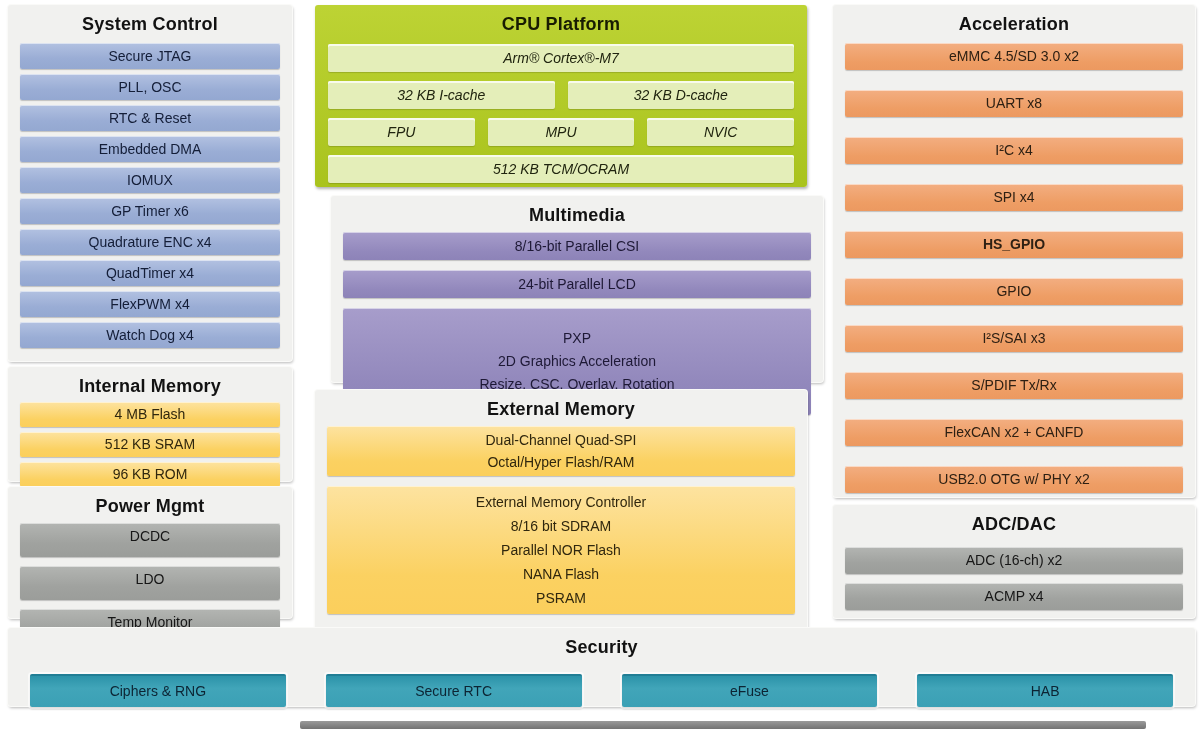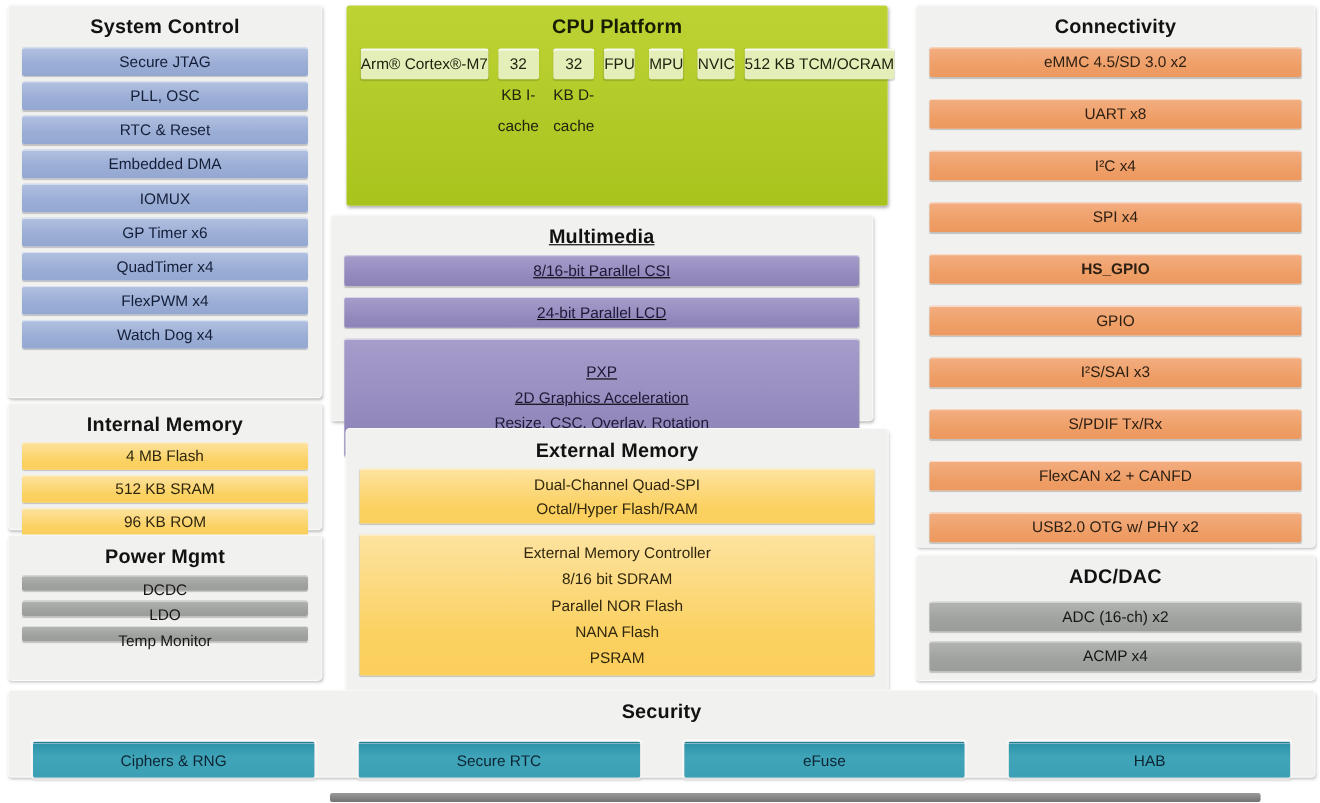--- a/index.html
+++ b/index.html
@@ -46,38 +46,38 @@
   .gitem  { background: #e4eeb9; color: #20240f;
             box-shadow: inset 0 2px 0 rgba(255,255,255,0.75), 0 1px 1px rgba(0,0,0,0.15); }
   .bold { font-weight: 700; }
 
   
   #sc   { left: 8;  left: 8px;  top: 5px;   width: 284px; height: 356px; }
   #im   { left: 8px;  top: 367px; width: 284px; height: 114px; }
   #pm   { left: 8px;  top: 487px; width: 284px; height: 131px; }
   #cpu  { left: 315px; top: 5px;   width: 492px; height: 182px;
           background: linear-gradient(180deg, #bdd334, #a9c31d); box-shadow: 1px 2px 3px rgba(0,0,0,0.3); }
-  #mm   { left: 301px; top: 196px; width: 492px; height: 186px; text-decoration: underline; }
+  #mm   { left: 331px; top: 196px; width: 492px; height: 186px; }
   #em   { left: 315px; top: 390px; width: 492px; height: 264px; }
   #conn { left: 833px; top: 5px;   width: 362px; height: 492px; }
   #adc  { left: 833px; top: 505px; width: 362px; height: 113px; }
   #sec  { left: 8px;  top: 628px; width: 1187px; height: 78px; }
 
   #sc .items   { margin-top: 8px;  gap: 5px; }
   #im .items   { margin-top: 5px;  gap: 5px; }
   #im .item    { height: 25px; line-height: 25px; }
   #pm .items   { margin-top: 6px;  gap: 9px; }
-  #pm .item    { height: 14px; line-height: 27px; }
+  #pm .item    { height: 34px; line-height: 27px; }
   #conn .items { margin-top: 8px;  gap: 20px; }
   #conn .item  { height: 27px; line-height: 27px; }
   #adc .items  { margin-top: 12px; gap: 9px; }
   #adc .item   { height: 27px; line-height: 27px; }
 
   #cpu .ptitle { color: #181c02; }
-  .cpu-rows { display: flex; flex-direction: row; gap: 9px; padding: 0 13px; margin-top: 9px; }
+  .cpu-rows { display: flex; flex-direction: column; gap: 9px; padding: 0 13px; margin-top: 9px; font-style: italic; }
   .cpu-row  { display: flex; gap: 13px; align-items: center; }
   .cpu-row .item { flex: 1 1 0; }
   #cpu .item { height: 28px; line-height: 28px; }
 
   #mm .items { margin-top: 6px; gap: 10px; }
   #mm .item  { height: 28px; line-height: 28px; }
   #mm .item.ml { height: auto; line-height: 23px; padding: 19px 0; }
 
   #em .items { margin-top: 6px; gap: 10px; }
   #em .item.ml { line-height: 22px; padding: 3px 0; }
@@ -102,20 +102,21 @@
 
   <section class="panel" id="sc">
     <h2 class="ptitle">System Control</h2>
     <div class="items">
       <div class="item blue">Secure JTAG</div>
       <div class="item blue">PLL, OSC</div>
       <div class="item blue">RTC &amp; Reset</div>
       <div class="item blue">Embedded DMA</div>
       <div class="item blue">IOMUX</div>
       <div class="item blue">GP Timer x6</div>
+      <div class="item blue">Quadrature ENC x4</div>
       <div class="item blue">QuadTimer x4</div>
       <div class="item blue">FlexPWM x4</div>
       <div class="item blue">Watch Dog x4</div>
     </div>
   </section>
 
   <section class="panel" id="im">
     <h2 class="ptitle">Internal Memory</h2>
     <div class="items">
       <div class="item yellow">4 MB Flash</div>
@@ -168,21 +169,21 @@
 Octal/Hyper Flash/RAM</div>
       <div class="item yellow ml ml5">External Memory Controller
 8/16 bit SDRAM
 Parallel NOR Flash
 NANA Flash
 PSRAM</div>
     </div>
   </section>
 
   <section class="panel" id="conn">
-    <h2 class="ptitle">Connectivity</h2>
+    <h2 class="ptitle">Acceleration</h2>
     <div class="items">
       <div class="item orange">eMMC 4.5/SD 3.0 x2</div>
       <div class="item orange">UART x8</div>
       <div class="item orange">I²C x4</div>
       <div class="item orange">SPI x4</div>
       <div class="item orange bold">HS_GPIO</div>
       <div class="item orange">GPIO</div>
       <div class="item orange">I²S/SAI x3</div>
       <div class="item orange">S/PDIF Tx/Rx</div>
       <div class="item orange">FlexCAN x2 + CANFD</div>

